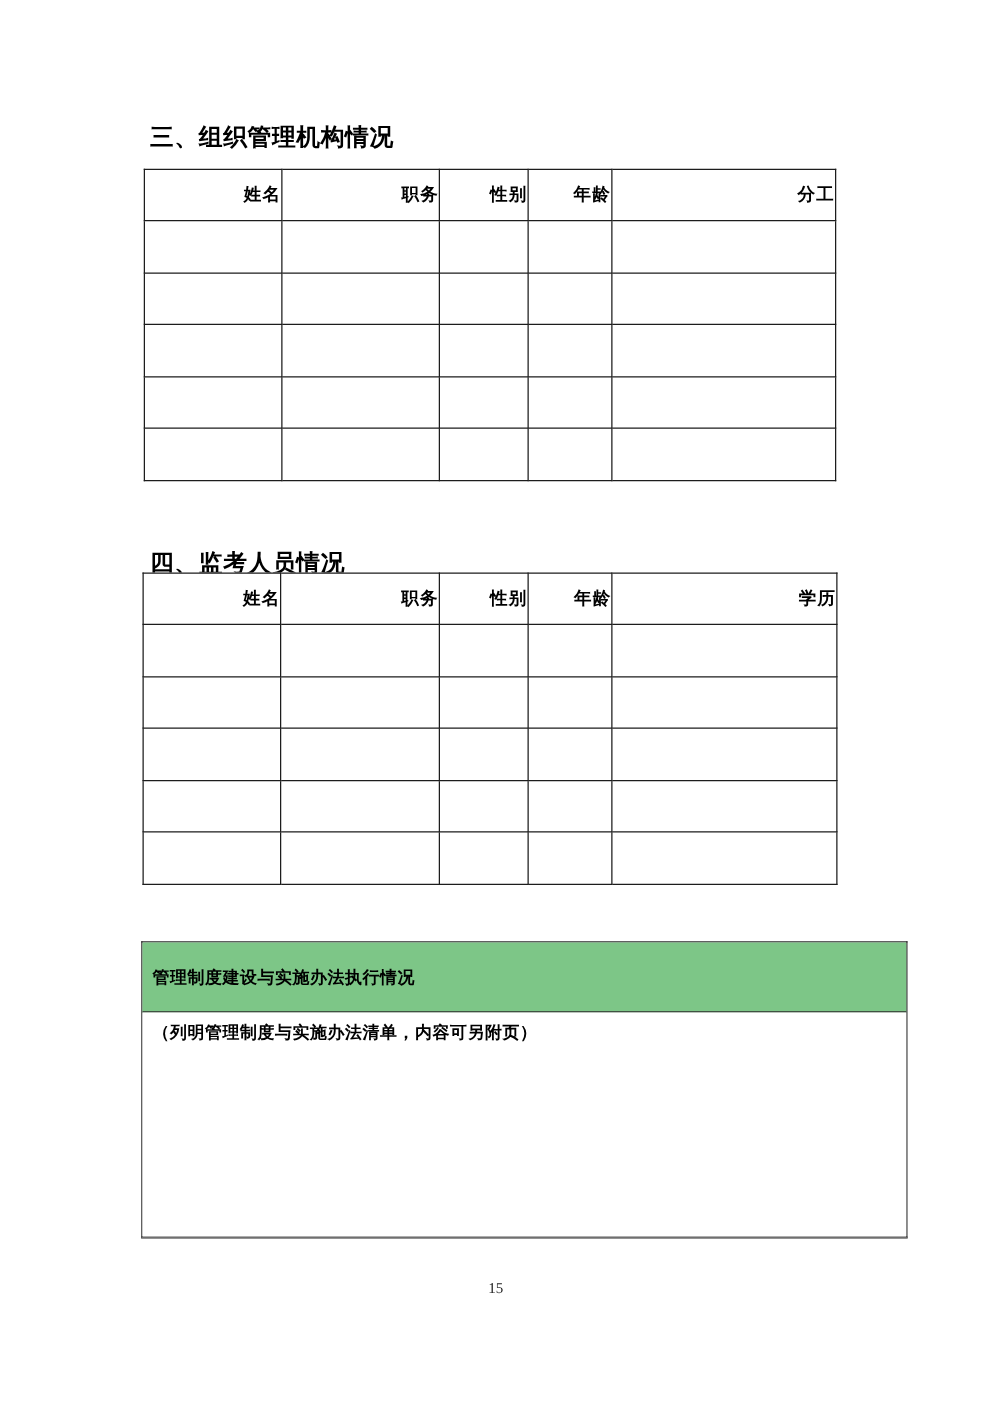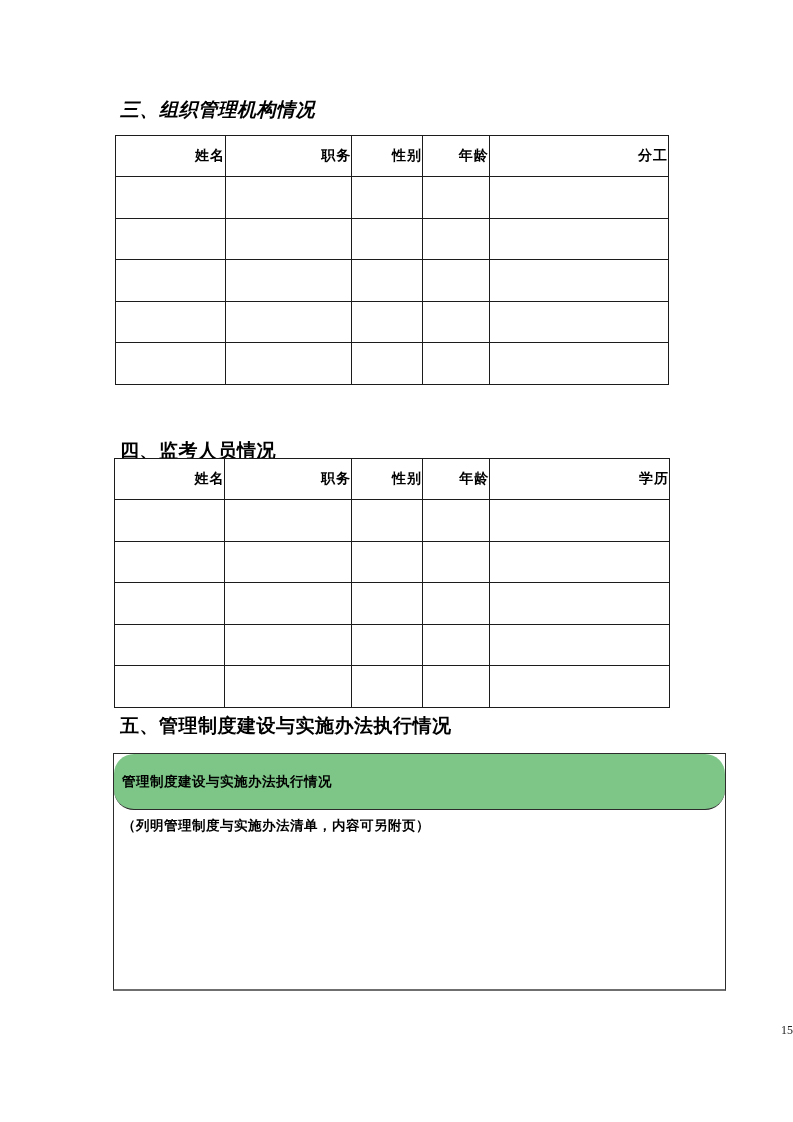--- a/index.html
+++ b/index.html
@@ -17,21 +17,21 @@
     overflow: hidden;
   }
   .sec-title {
     position: absolute;
     margin: 0;
     font-size: 19px;
     font-weight: bold;
     letter-spacing: 0.5px;
     white-space: nowrap;
   }
-  #title-3 { left: 120px; top: 97px; font-style: italic; }
+  #title-3 { left: 120px; top: 97px; }
   #title-4 { left: 120px; top: 438px; }
   #title-5 { left: 120px; top: 713px; }
 
   table.form-table {
     position: absolute;
     border-collapse: collapse;
     table-layout: fixed;
     background: #ffffff;
   }
   #table-1 { left: 115px; top: 135px; width: 554px; }
@@ -82,21 +82,21 @@
     font-size: 13.5px;
     font-weight: bold;
     letter-spacing: 0.5px;
     background: #ffffff;
   }
   .page-number {
     position: absolute;
     top: 1023px;
     left: 0;
     width: 100%;
-    text-align: right;
+    text-align: center;
     font-size: 12px;
     color: #222222;
   }
 </style>
 </head>
 <body>
 
 <div class="page">
 
   <h2 class="sec-title" id="title-3">三、组织管理机构情况</h2>
@@ -208,22 +208,21 @@
         <tr>
           <td></td>
           <td></td>
           <td></td>
           <td></td>
           <td></td>
         </tr>
       </tbody>
     </table>
 
-  <h2 class="sec-title" id="title-5">五、管理制度建设与实施办法执行情况</h2>
 
   <div class="big-box">
-    <div class="big-box-header" style="background: rgb(125, 198, 135); border-radius: 20px;">管理制度建设与实施办法执行情况</div>
+    <div class="big-box-header" style="background: rgb(125, 198, 135);">管理制度建设与实施办法执行情况</div>
     <div class="big-box-body">（列明管理制度与实施办法清单，内容可另附页）</div>
   </div>
 
   <div class="page-number">15</div>
 
 </div>
 
 </body></html>

